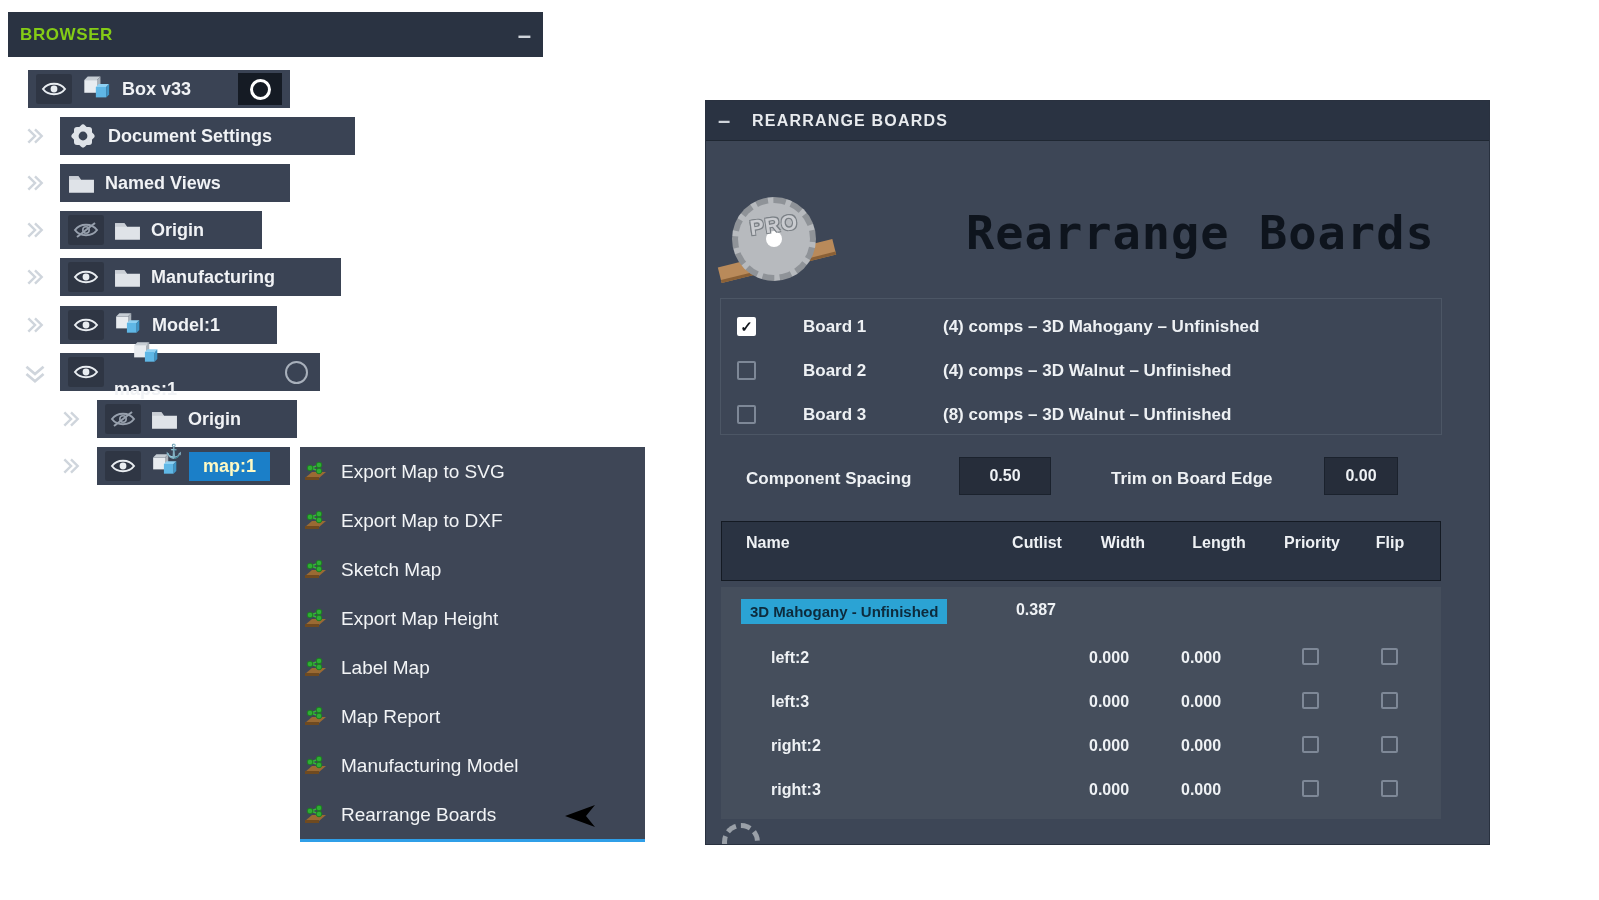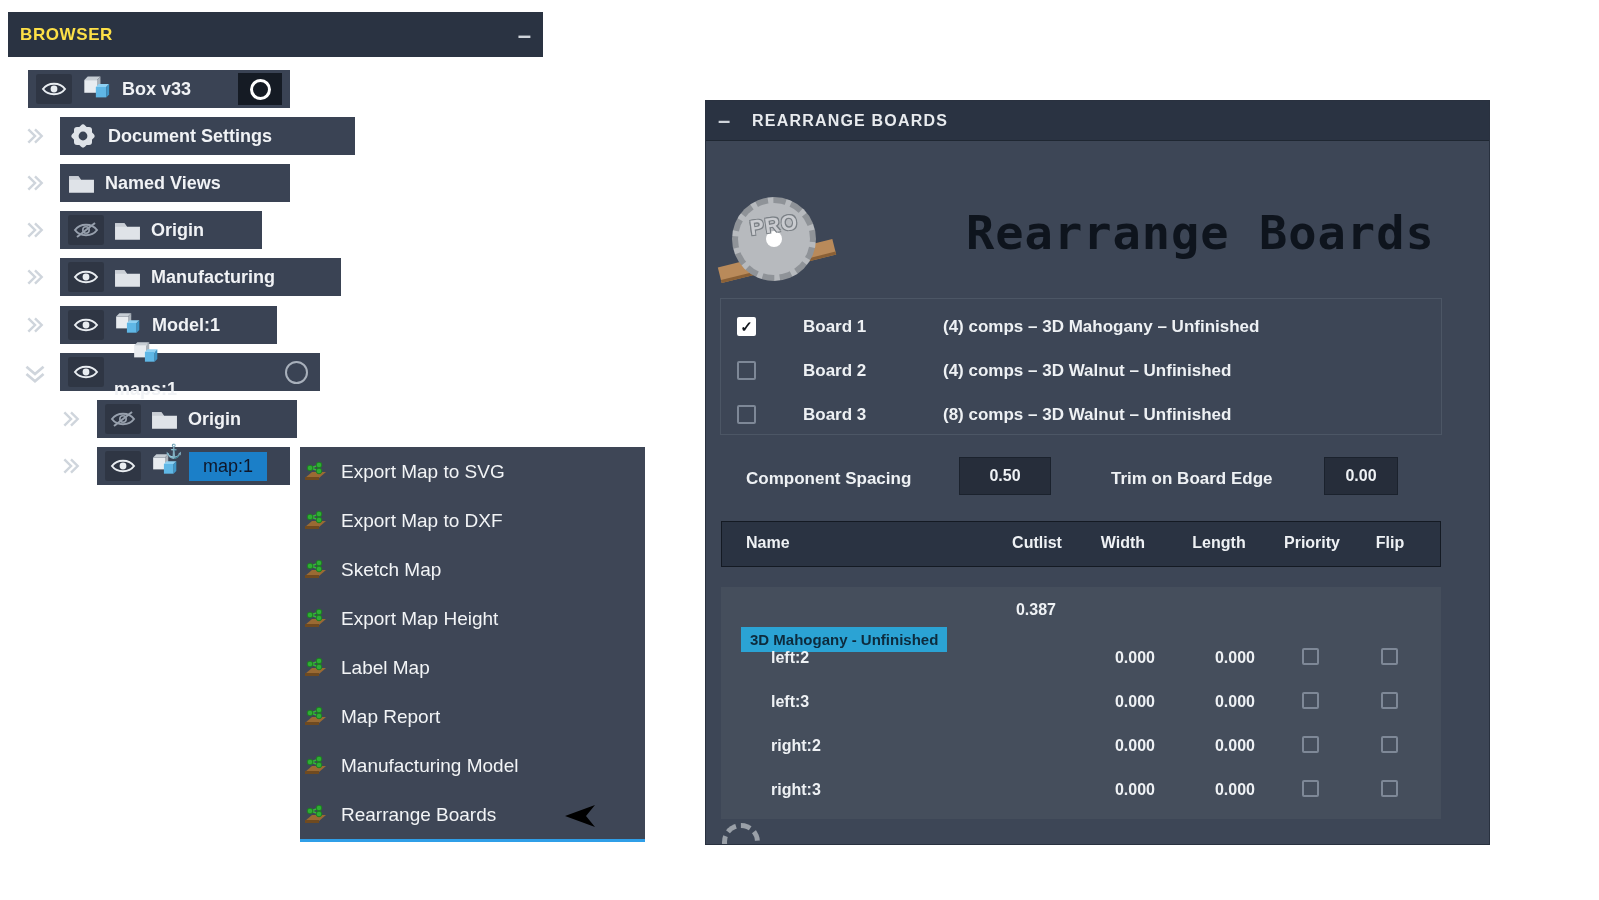--- a/index.html
+++ b/index.html
@@ -2,36 +2,36 @@
 <html><head>
 <meta charset="utf-8">
 <style>
   html,body{margin:0;padding:0;background:#fff;}
   #root{position:relative;width:1599px;height:900px;background:#fff;overflow:hidden;
         font-family:"Liberation Sans",sans-serif;color:#eef1f4;}
 
   
   .browser-hdr{position:absolute;left:8px;top:12px;width:535px;height:45px;background:#2a3342;
       display:flex;align-items:center;padding:0 12px;box-sizing:border-box;}
-  .browser-hdr .t{font-size:17px;font-weight:700;letter-spacing:.6px;color:#fde047;}
+  .browser-hdr .t{font-size:17px;font-weight:700;letter-spacing:.6px;color:#84cc16;}
   .browser-hdr .min{margin-left:auto;font-size:24px;font-weight:700;color:#cfd4da;cursor:default;line-height:20px;}
 
   .chev{position:absolute;width:18px;height:20px;}
   .bar{position:absolute;height:38px;background:#3a4354;display:flex;align-items:center;
        gap:10px;padding:0 8px;box-sizing:border-box;}
   .lbl{font-size:18px;font-weight:700;color:#f0f2f5;white-space:nowrap;}
   .lbl.b{font-weight:700;}
   .eyebtn{width:36px;height:30px;background:rgba(0,0,0,.18);border-radius:2px;
           display:flex;align-items:center;justify-content:center;flex:0 0 auto;}
   .activate{margin-left:auto;width:44px;height:32px;background:#151b24;display:flex;
             align-items:center;justify-content:center;}
   .activate .ring{width:15px;height:15px;border:3.5px solid #fff;border-radius:50%;}
   .hollow{margin-left:auto;margin-right:4px;width:19px;height:19px;border:2px solid #a8b0bb;border-radius:50%;}
   .dashedwrap{display:flex;align-items:center;gap:10px;border-bottom:2px dashed #41aef0;padding-bottom:3px;flex-direction:column;}
-  .chip-map{background:#1b7fc8;color:#0f172a;font-weight:400;font-size:18px;padding:4px 14px;}
+  .chip-map{background:#1b7fc8;color:#fef9c3;font-weight:700;font-size:18px;padding:4px 14px;}
   .cubewrap{position:relative;flex:0 0 auto;}
   .anchor-g{position:absolute;right:-4px;top:-8px;font-size:14px;color:#1d2631;}
 
   
   .menu{position:absolute;left:300px;top:447px;width:345px;background:#3e4656;
         border-bottom:3px solid #2f9fe8;}
   .mitem{height:49px;display:flex;align-items:center;gap:13px;padding:0 4px;box-sizing:border-box;}
   .mitem .ml{font-size:19px;font-weight:500;color:#f2f4f6;white-space:nowrap;}
 
   
@@ -67,30 +67,30 @@
        font-size:15px;font-weight:700;color:#10151c;background:transparent;}
   .cbBig.on{background:#fff;border-color:#fff;}
   .bname{position:absolute;left:82px;top:8px;font-size:17px;font-weight:600;}
   .bdesc{position:absolute;left:222px;top:8px;font-size:17px;font-weight:600;}
 
   .fldlabel{position:absolute;font-size:17px;font-weight:700;color:#eef1f4;}
   .numbox{position:absolute;width:92px;height:38px;background:#262d3a;border:1px solid #1b222d;
        color:#eef1f4;font-family:"Liberation Sans",sans-serif;font-size:16px;font-weight:700;
        text-align:center;box-sizing:border-box;}
 
-  .thead{position:absolute;left:15px;top:420px;width:720px;height:46px;background:#2a3342;
+  .thead{position:absolute;left:15px;top:420px;width:720px;height:60px;background:#2a3342;
        border:1px solid #141a23;box-sizing:border-box;}
   .thc{position:absolute;top:12px;font-size:16px;font-weight:700;color:#eef1f4;text-align:center;}
   .tbody{position:absolute;left:15px;top:486px;width:720px;height:232px;background:#454e5c;}
   .grpchip{position:absolute;left:20px;top:12px;background:#2ba3d4;color:#0d2b3d;
-       font-size:15px;font-weight:700;padding:4px 9px;margin-top:28px;}
+       font-size:15px;font-weight:700;padding:4px 9px;}
   .grph{position:absolute;left:280px;width:70px;top:14px;text-align:center;font-size:16px;font-weight:700;}
   .trow2{position:absolute;left:0;right:0;height:36px;}
   .rname{position:absolute;left:50px;top:8px;font-size:16px;font-weight:700;}
-  .rval{position:absolute;top:8px;text-align:right;font-size:16px;font-weight:700;}
+  .rval{position:absolute;top:8px;text-align:left;font-size:16px;font-weight:700;}
   .cbsm{position:absolute;top:7px;width:17px;height:17px;border:2px solid #7e8897;border-radius:2px;
        box-sizing:border-box;background:transparent;}
   .partcircle{position:absolute;left:16px;top:722px;width:38px;height:38px;border-radius:50%;
        border:5px dashed #9aa0a8;box-sizing:border-box;}
 
   .cursor{position:absolute;left:565px;top:803px;}
 </style>
 </head>
 <body>
 

